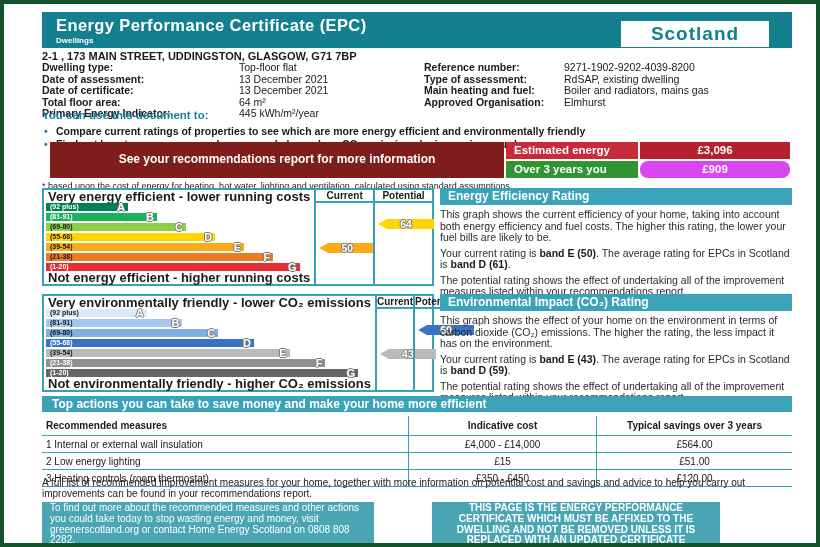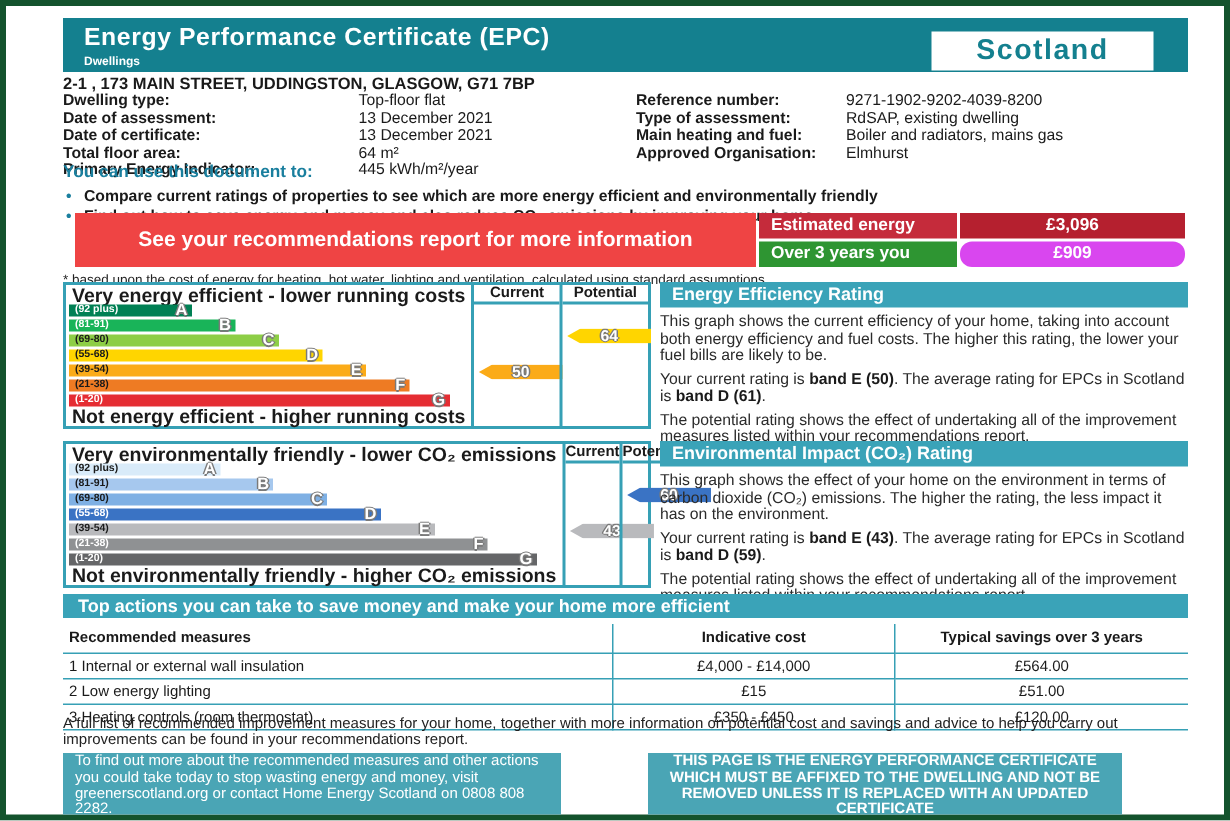--- a/index.html
+++ b/index.html
@@ -37,22 +37,22 @@
 
   
   .costs { position:absolute; left:38px; top:138px; width:750px;
            display:grid; grid-template-columns:462px 132px 150px; gap:2px 2px; }
   .cost-label { color:#fff; font-weight:bold; font-size:11.5px; padding-left:8px;
                 height:17px; line-height:17px; }
   .cost-value { color:#fff; font-weight:bold; font-size:11.5px; text-align:center;
                 height:17px; line-height:17px; }
   .cost-red { background:#c52b3b; } .cost-red-v { background:#b5202f; }
   .cost-green { background:#2e9532; } .cost-green-v { background:#d946ef;border-radius:8px; }
-  .reco-note { grid-row:1 / span 2; margin-left:8px; background:#ef4444; color:#fff;
-               font-size:14px; line-height:9.5px; text-align:center; font-weight:bold;
+  .reco-note { grid-row:1 / span 2; margin-left:8px; background:#7f1d1d; color:#fff;
+               font-size:12px; line-height:9.5px; text-align:center; font-weight:bold;
                display:flex; align-items:center; justify-content:center; padding:2px 8px; }
   .footnote { position:absolute; left:38px; top:177px; font-size:9px; color:#222; }
 
   
   .chart { position:absolute; left:38px; width:392px; height:98px;
            border:2px solid #36a0b5; display:flex; background:#fff; }
   .chart-1 { top:184px; } .chart-2 { top:290px; }
   .bars { flex:1; padding:2px 4px 0 2px; position:relative; }
   .chart-top-label, .chart-bottom-label { font-size:13px; font-weight:bold; height:11px; line-height:10px; padding-left:2px; white-space:nowrap; }
   .band { height:8px; margin-bottom:2px; display:flex; align-items:center; position:relative; }
@@ -98,21 +98,21 @@
   .mhead { font-weight:bold; padding-top:4px; padding-bottom:4px; }
   .mcenter { text-align:center; }
   .mmid { border-left:1.5px solid #36a0b5; border-right:1.5px solid #36a0b5; }
   .full-list { position:absolute; left:38px; top:473px; width:750px; font-size:10px;
                line-height:11px; color:#222; }
 
   
   .fbox { position:absolute; top:498px; height:45px; background:#4aa5b5; color:#fff;
           font-size:10px; line-height:10.8px; padding:1px 8px; }
   .fbox-left { left:38px; width:332px; }
-  .fbox-right { left:428px; width:316px; font-weight:bold; text-align:center;
+  .fbox-right { left:428px; width:288px; font-weight:bold; text-align:center;
                 display:flex; align-items:center; }
 </style>
 </head>
 <body>
 
 <div class="page">
 
   <div class="header-bar">
     <div class="header-title">Energy Performance Certificate (EPC)</div>
     <div class="header-sub">Dwellings</div>

